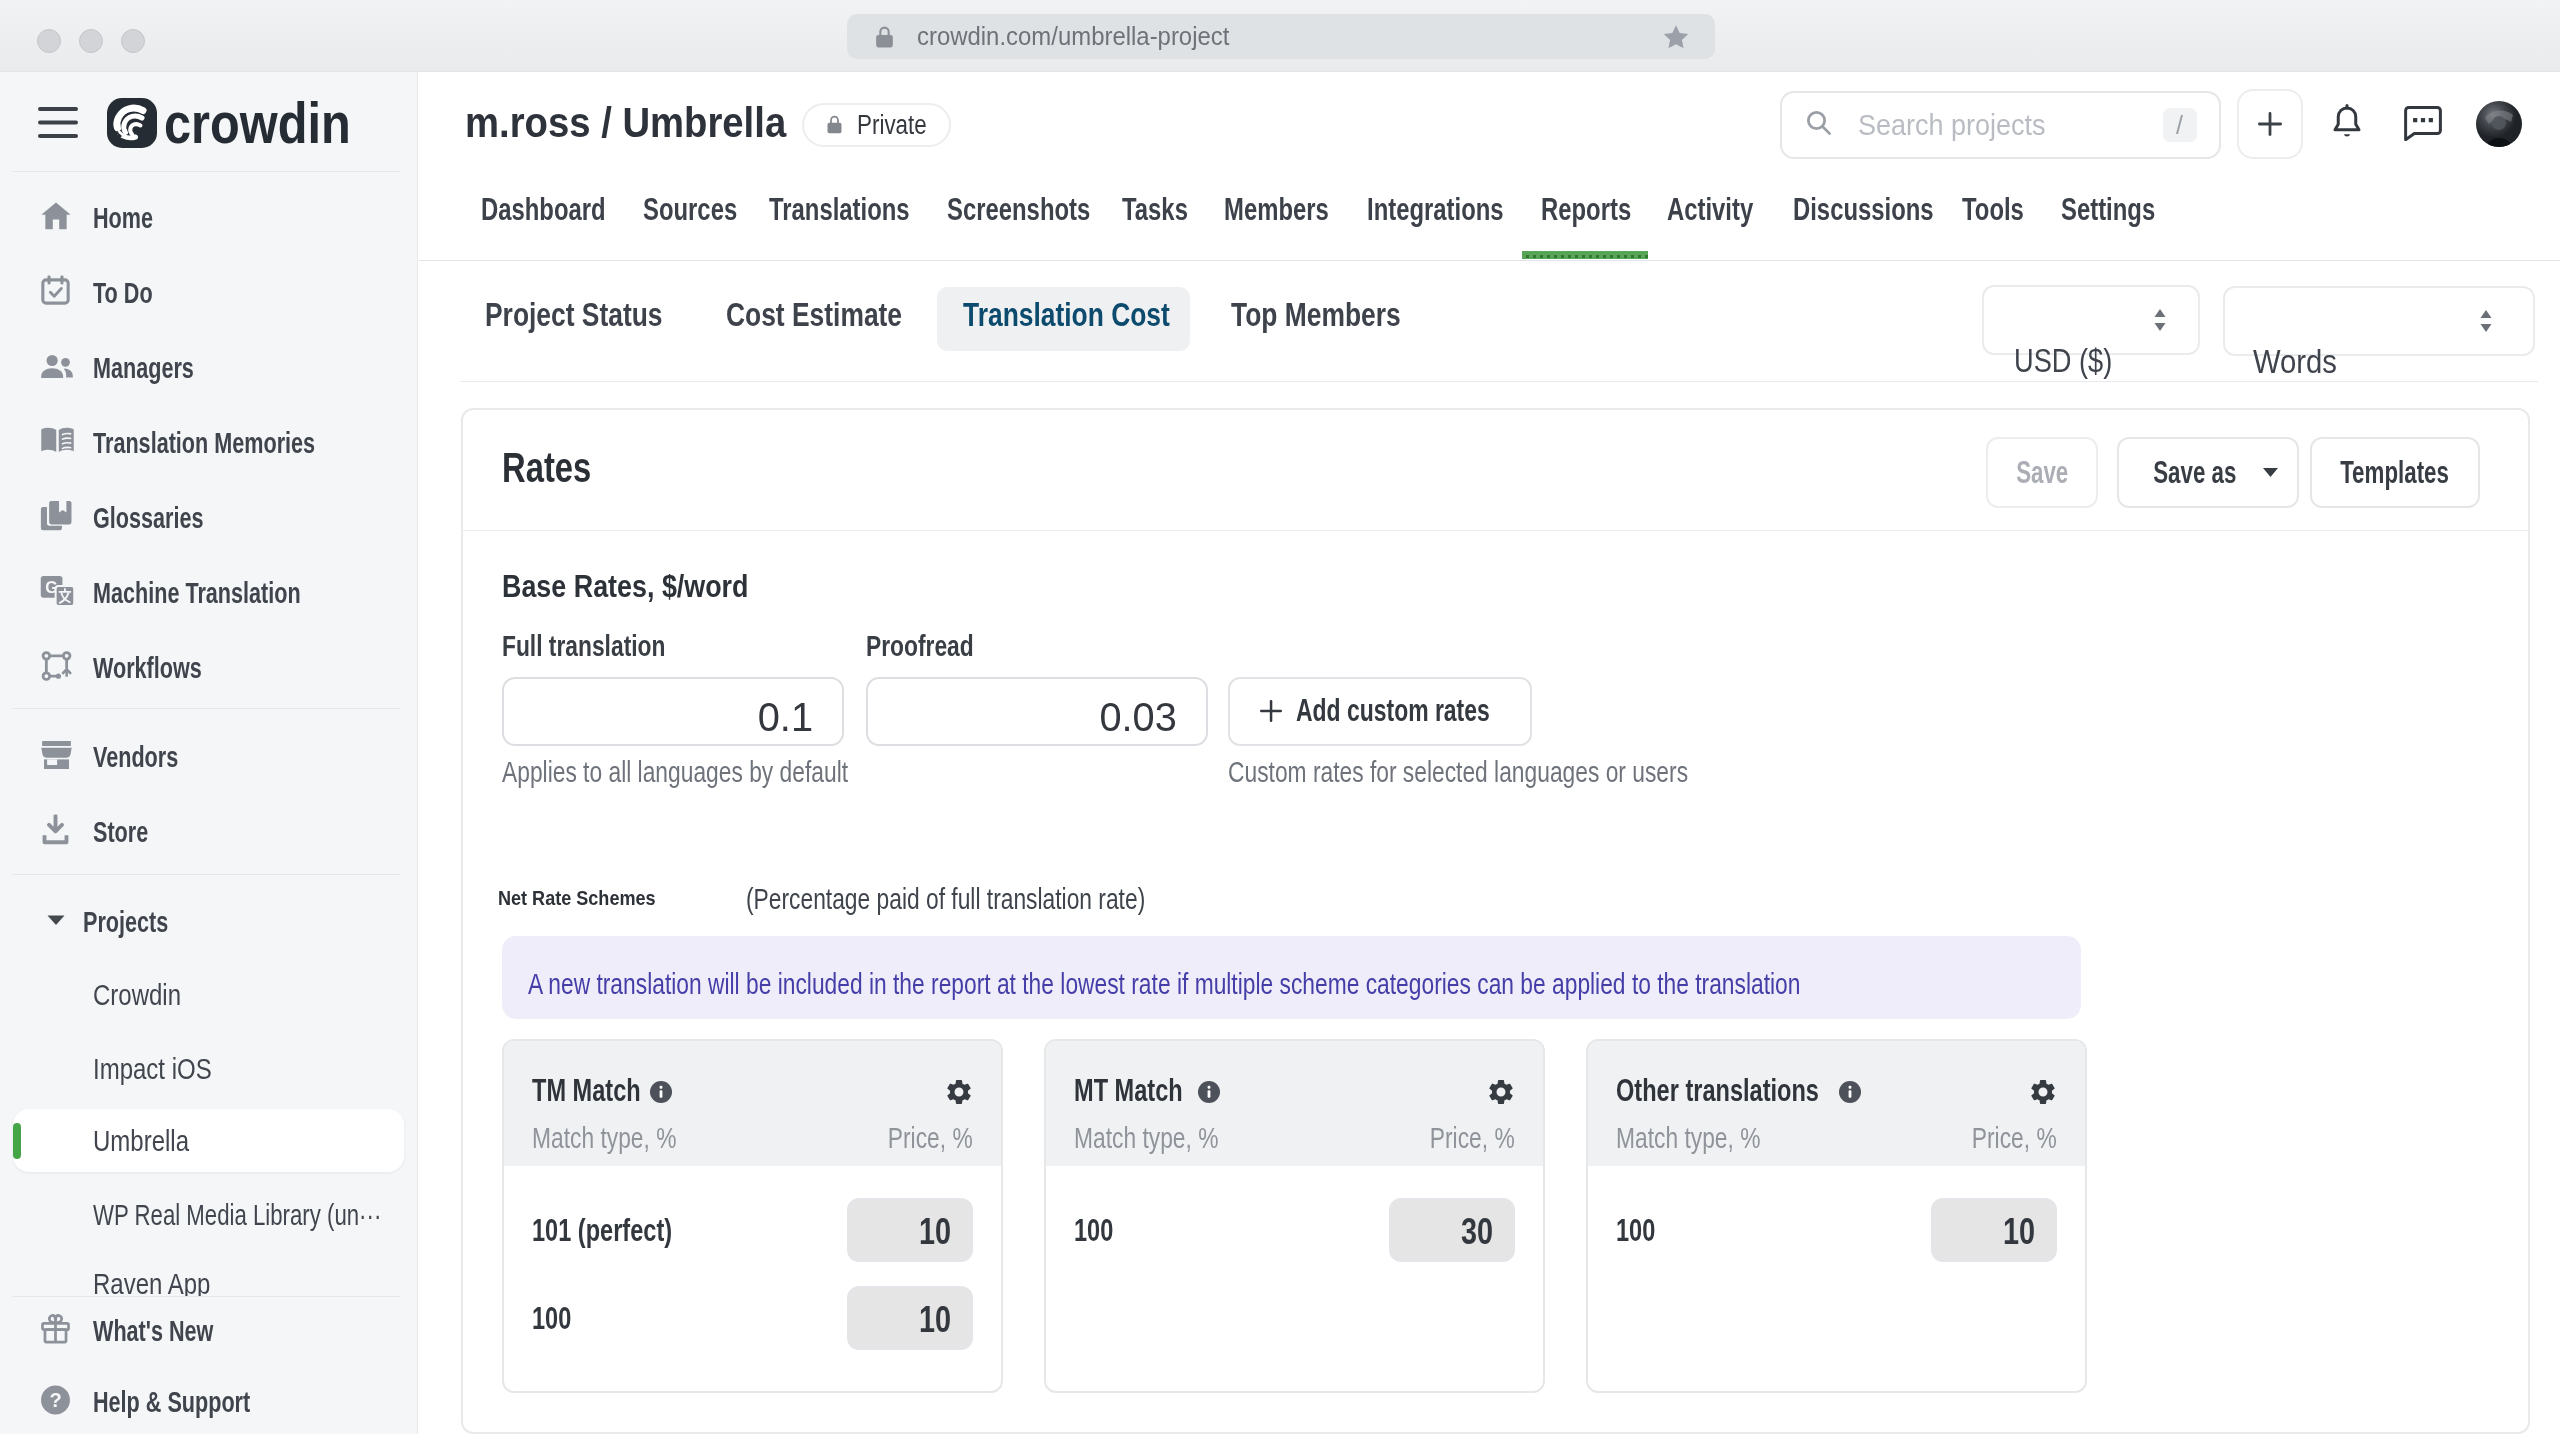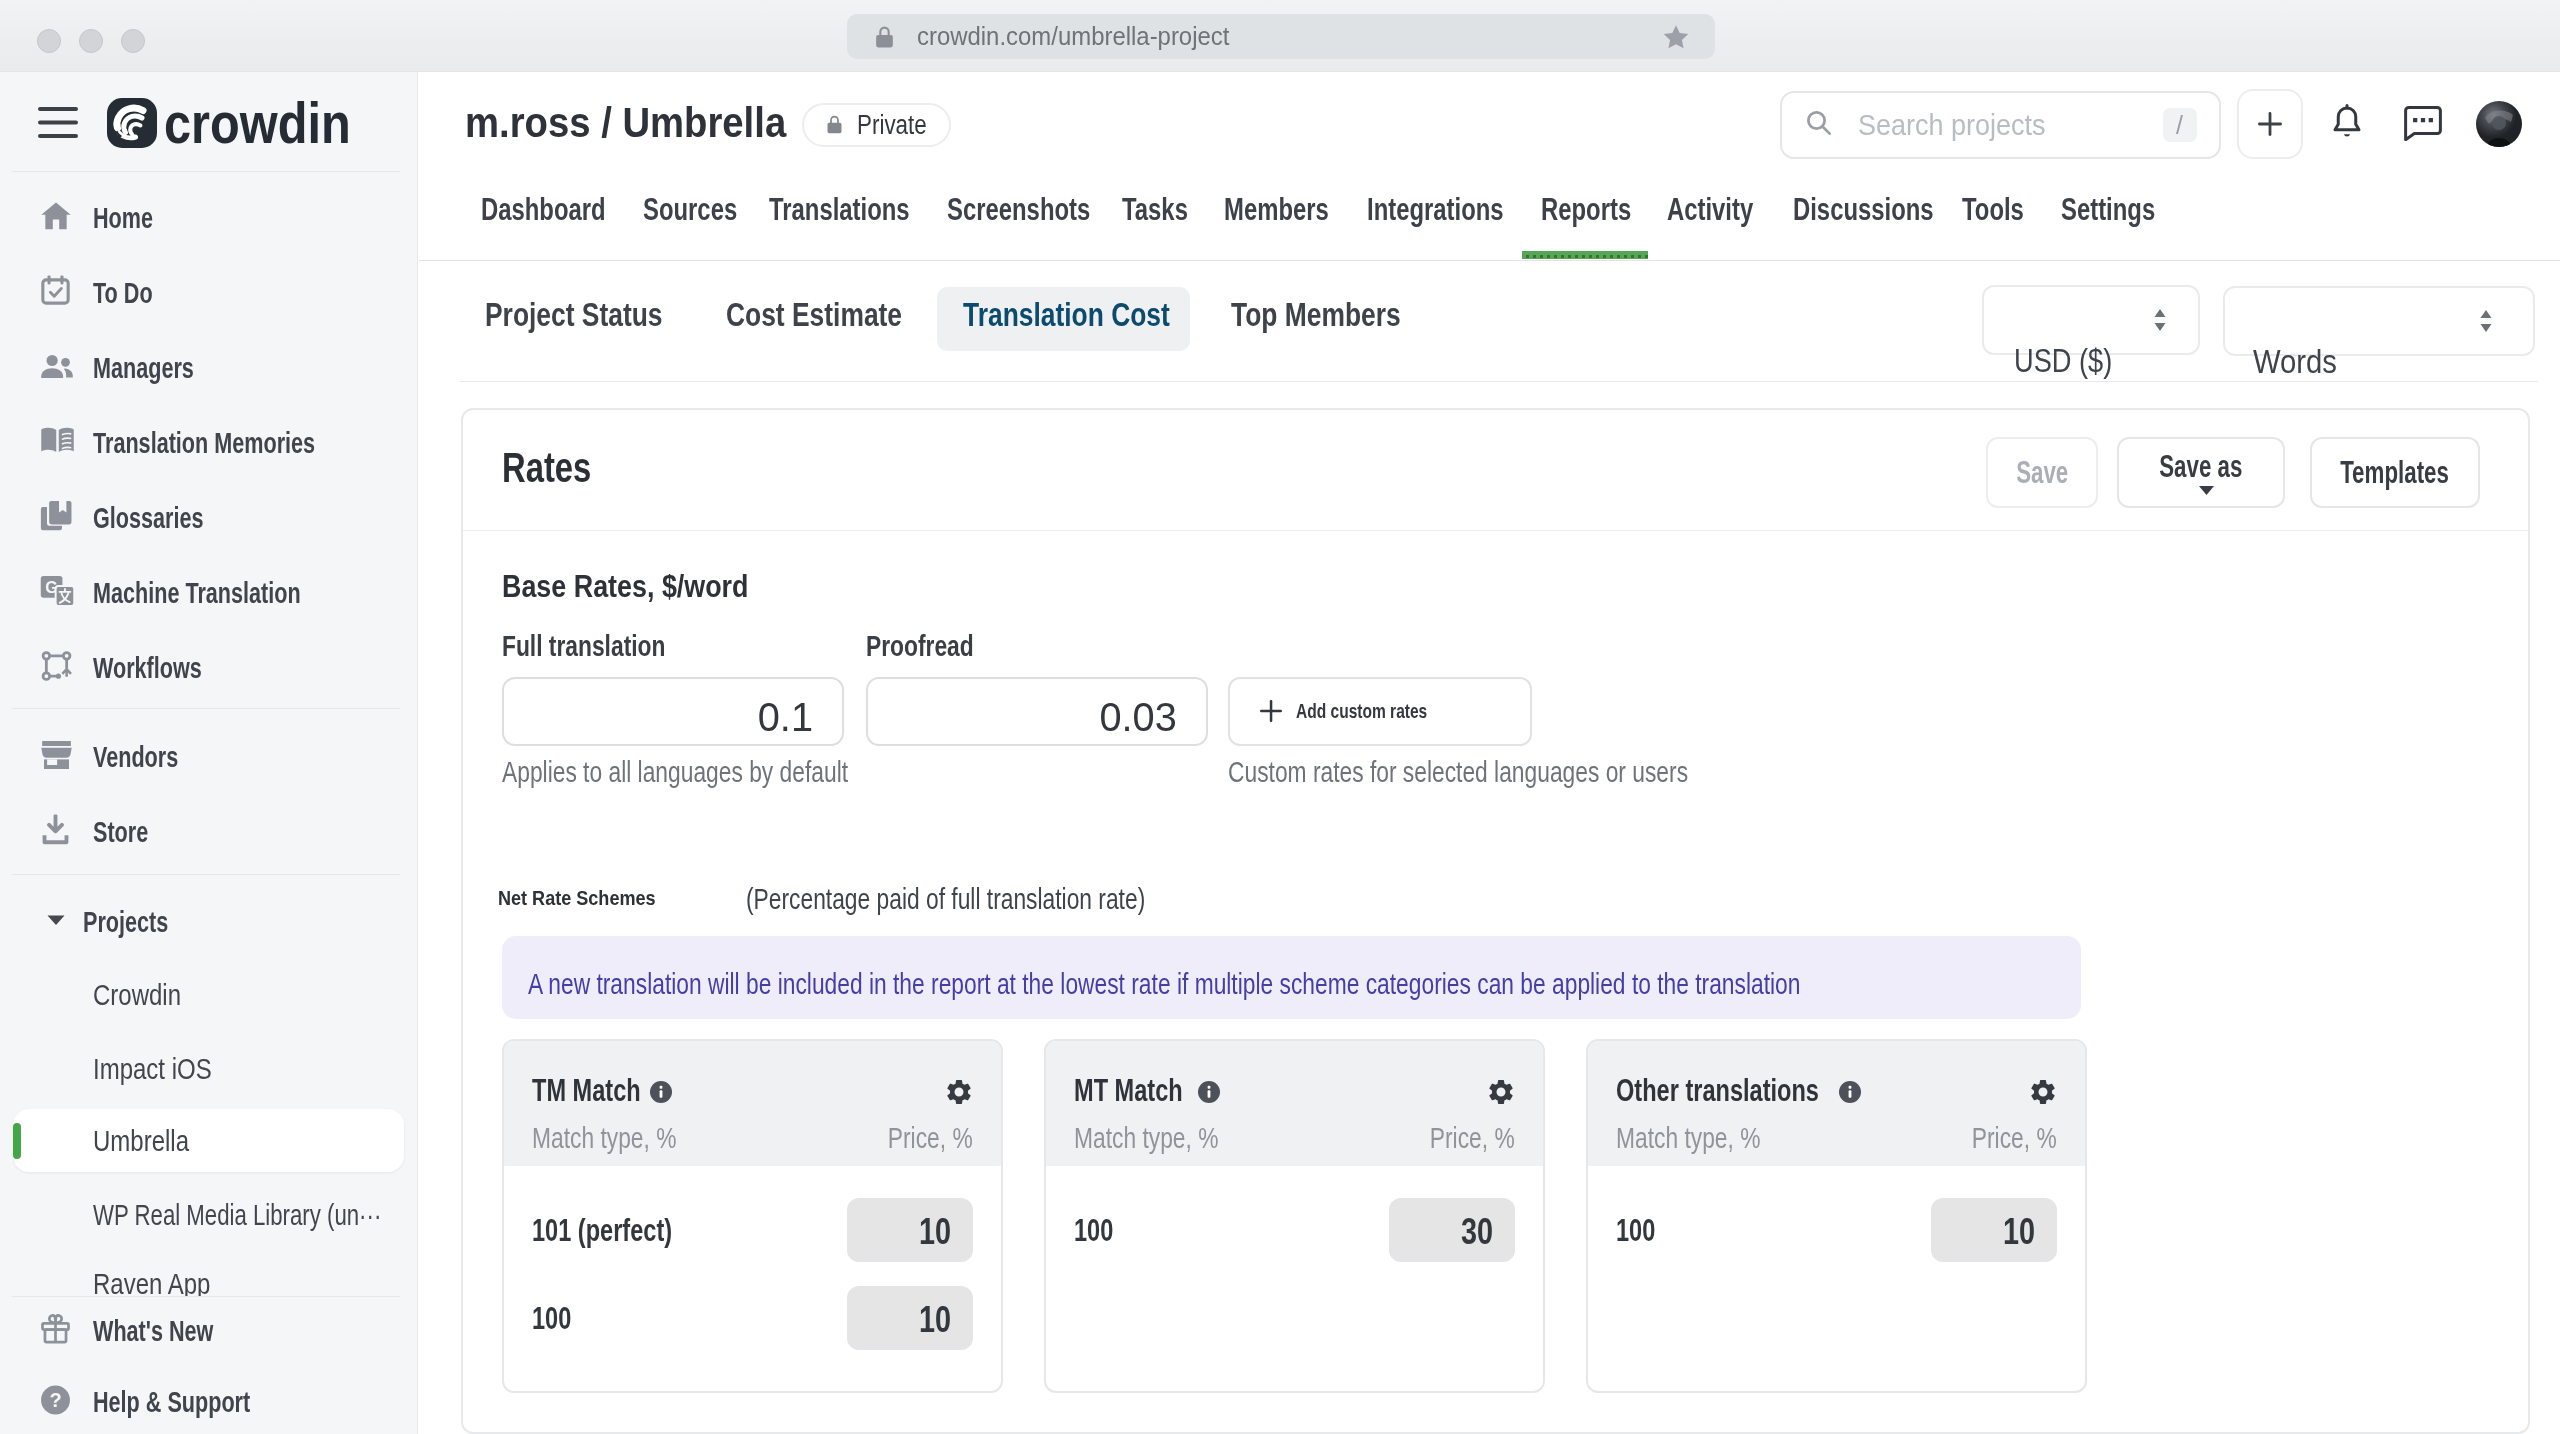--- a/index.html
+++ b/index.html
@@ -332,21 +332,21 @@
       </g>
   </svg>
   <div class="hdiv" style="left:460px;top:381px;width:2078px;background:#e9eaec;"></div>
 
   <div class="card"></div>
   <div class="abs" style="left:502px;top:440px;height:56px;line-height:56px;font-size:42px;font-weight:700;color:#2b3037;"><span class="tx s78">Rates</span></div>
   <div class="hdiv" style="left:463px;top:530px;width:2065px;background:#ebedef;"></div>
   <div class="btn" style="left:1986px;width:112px;color:#abaeb4;border-color:#ecedef;">
       <span class="tx">Save</span>
     </div>
-  <div class="btn" style="left:2117px;width:168px;flex-direction:column;">
+  <div class="btn" style="left:2117px;width:182px;">
       <span class="tx">Save as</span>
     <svg style="margin-left:10px;" width="17" height="11" viewBox="0 0 17 11">
         <path d="M1 1h15L8.5 10z" fill="#383d44"></path>
       </svg>
   </div>
   <div class="btn" style="left:2310px;width:170px;">
       <span class="tx">Templates</span>
     </div>
 
   <div class="abs" style="left:502px;top:564px;height:44px;line-height:44px;font-size:32px;font-weight:700;color:#2d3138;"><span class="tx s84">Base Rates, $/word</span></div>
@@ -358,21 +358,21 @@
   <div class="inp" style="left:866px;top:677px;width:342px;height:69px;">
       <div class="v"><span class="tx" style="transform:scaleX(.97);transform-origin:100% 50%;">0.03</span></div>
     </div>
   <div class="abs" style="left:1228px;top:677px;width:304px;height:69px;border:2px solid #e0e2e5;border-radius:12px;background:#fff;"></div>
   <svg class="abs" style="left:1258px;top:698px;" width="26" height="26" viewBox="0 0 26 26">
     <g fill="#34383f">
         <rect x="11.8" y="2" width="2.5" height="22" rx="1.2"></rect>
         <rect x="2" y="11.8" width="22" height="2.5" rx="1.2"></rect>
       </g>
   </svg>
-  <div class="abs" style="left:1296px;top:689px;height:44px;line-height:44px;font-size:21px;font-weight:700;color:#34383f;"><span class="tx s74">Add custom rates</span></div>
+  <div class="abs" style="left:1296px;top:689px;height:44px;line-height:44px;font-size:31px;font-weight:700;color:#34383f;"><span class="tx s74">Add custom rates</span></div>
   <div class="help" style="left:502px;"><span class="tx s76">Applies to all languages by default</span></div>
   <div class="help" style="left:1228px;"><span class="tx s76">Custom rates for selected languages or users</span></div>
 
   <div class="abs" style="left:480px;top:876px;height:44px;line-height:44px;font-size:21px;font-weight:700;color:#2d3138;margin-left:18px;"><span class="tx s86">Net Rate Schemes</span></div>
   <div class="abs" style="left:746px;top:877px;height:44px;line-height:44px;font-size:30px;color:#3f444c;"><span class="tx s76">(Percentage paid of full translation rate)</span></div>
   <div class="banner">
       <div class="t"><span class="tx s76">A new translation will be included in the report at the lowest rate if multiple scheme categories can be applied to the translation</span></div>
     </div>
 
   <div class="mcard" style="left:502px;">

